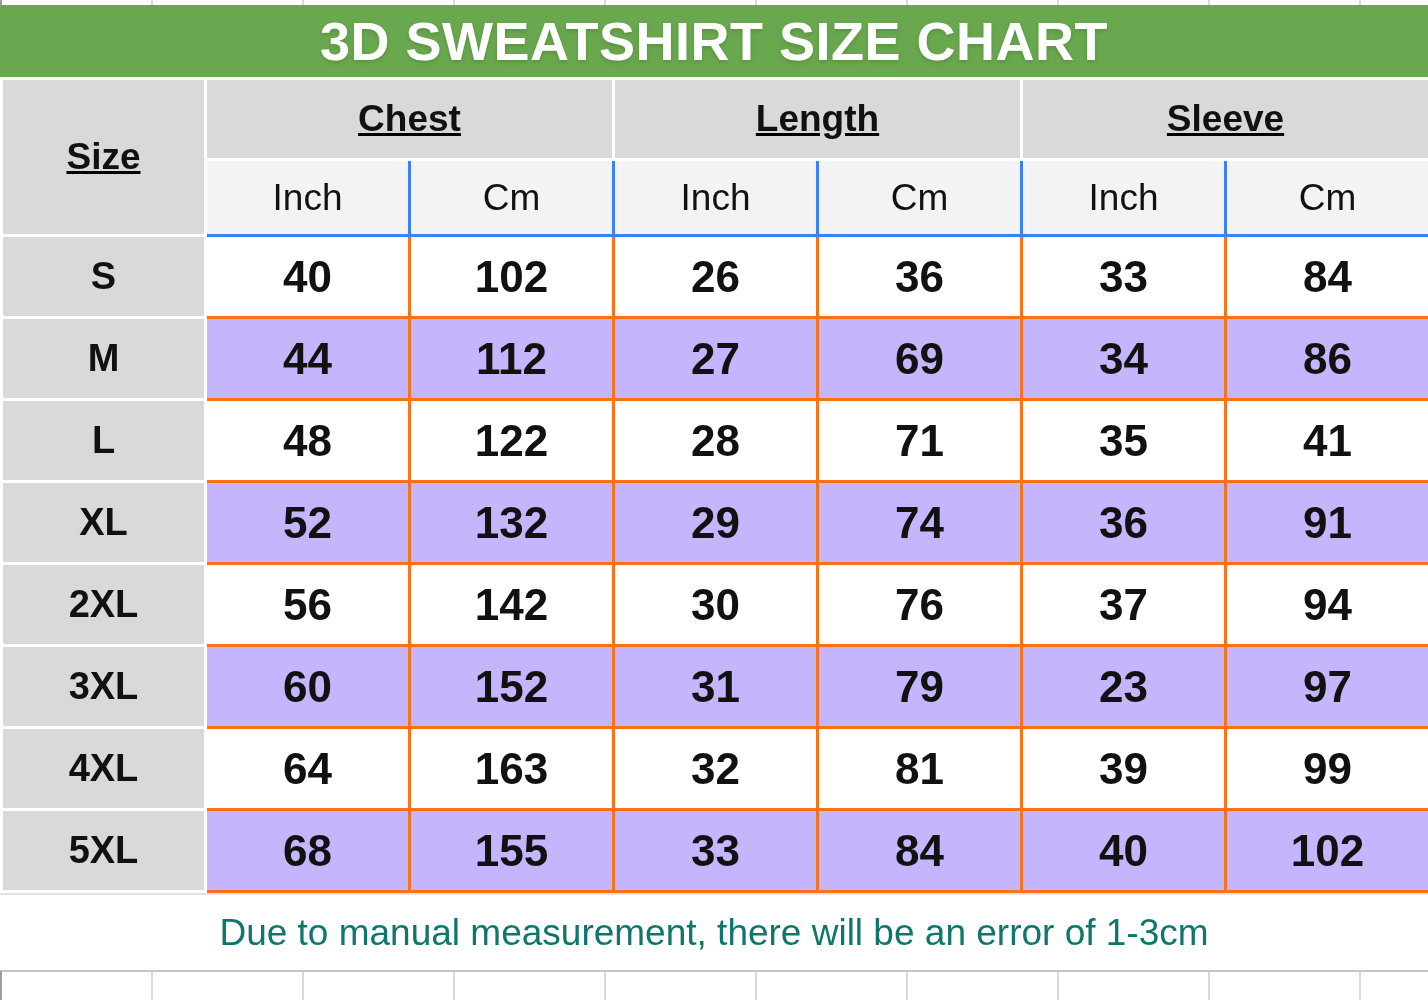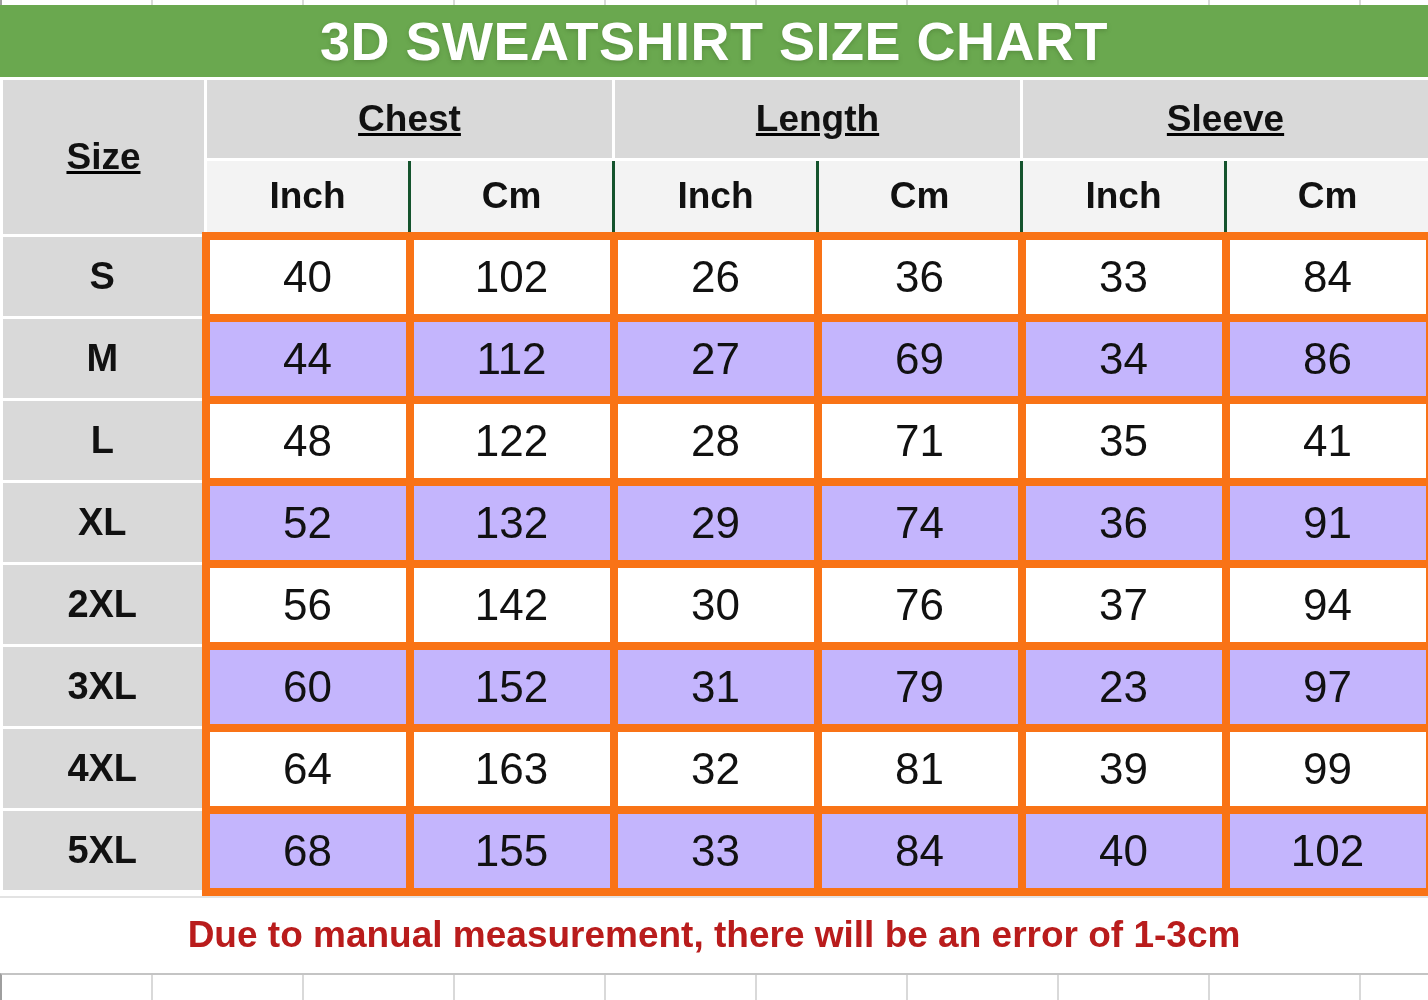--- a/index.html
+++ b/index.html
@@ -49,48 +49,48 @@
   tr.data-row     { height: 82px; }
 
   th.group-cell, th.size-head {
     background: #d9d9d9;
     border: 3px solid #ffffff;
     font-size: 37px;
     font-weight: 700;
   }
   th.unit-cell {
     background: #f3f3f3;
-    border: 3px solid #14532d;
+    border: 3px solid #3b82f6;
     font-size: 37px;
-    font-weight: 700;
+    font-weight: 400;
   }
   th.size-cell {
     background: #d9d9d9;
     border: 3px solid #ffffff;
     font-size: 38px;
     font-weight: 700;
   }
   td.data-cell {
-    border: 8px solid #f97316;
+    border: 3px solid #f97316;
     font-size: 44px;
-    font-weight: 400;
+    font-weight: 700;
     background: #ffffff;
   }
   tr.alt td.data-cell { background: #c4b5fd; }
 
   .note-row {
     height: 77px;
     background: #ffffff;
     border-top: 2px solid #e3e3e3;
     display: flex; align-items: center; justify-content: center;
   }
   .note-row span {
-    color: #b91c1c;
+    color: #0f766e;
     font-size: 37px;
-    font-weight: 700;
+    font-weight: 400;
   }
 </style>
 </head>
 <body>
 
 <div class="page">
 
   <div class="grid-strip strip-top"></div>
 
   <div class="title-banner">

